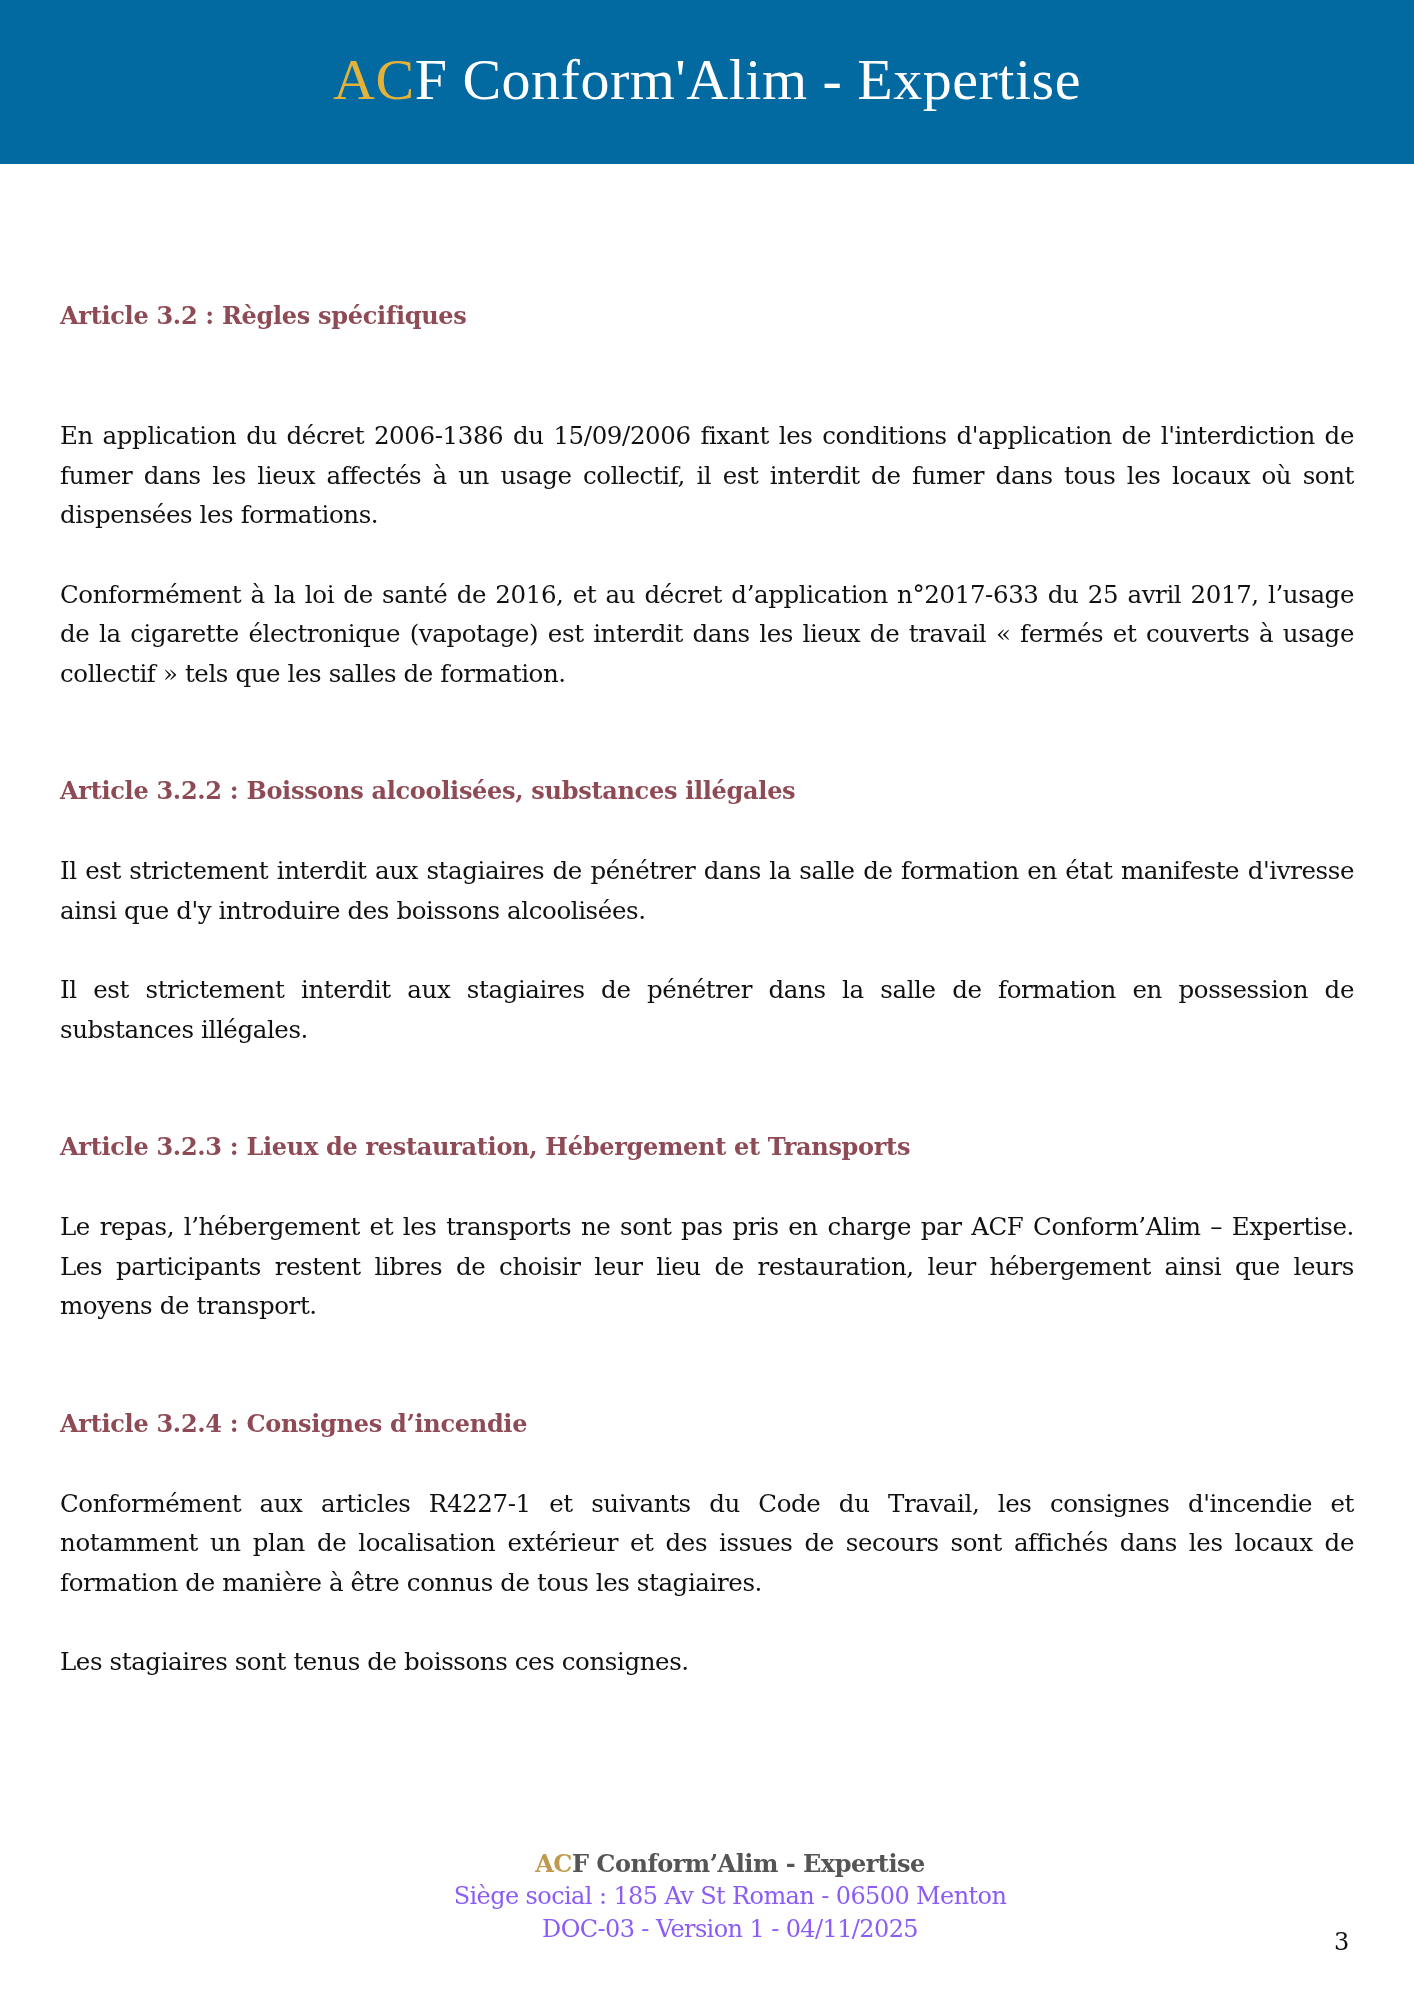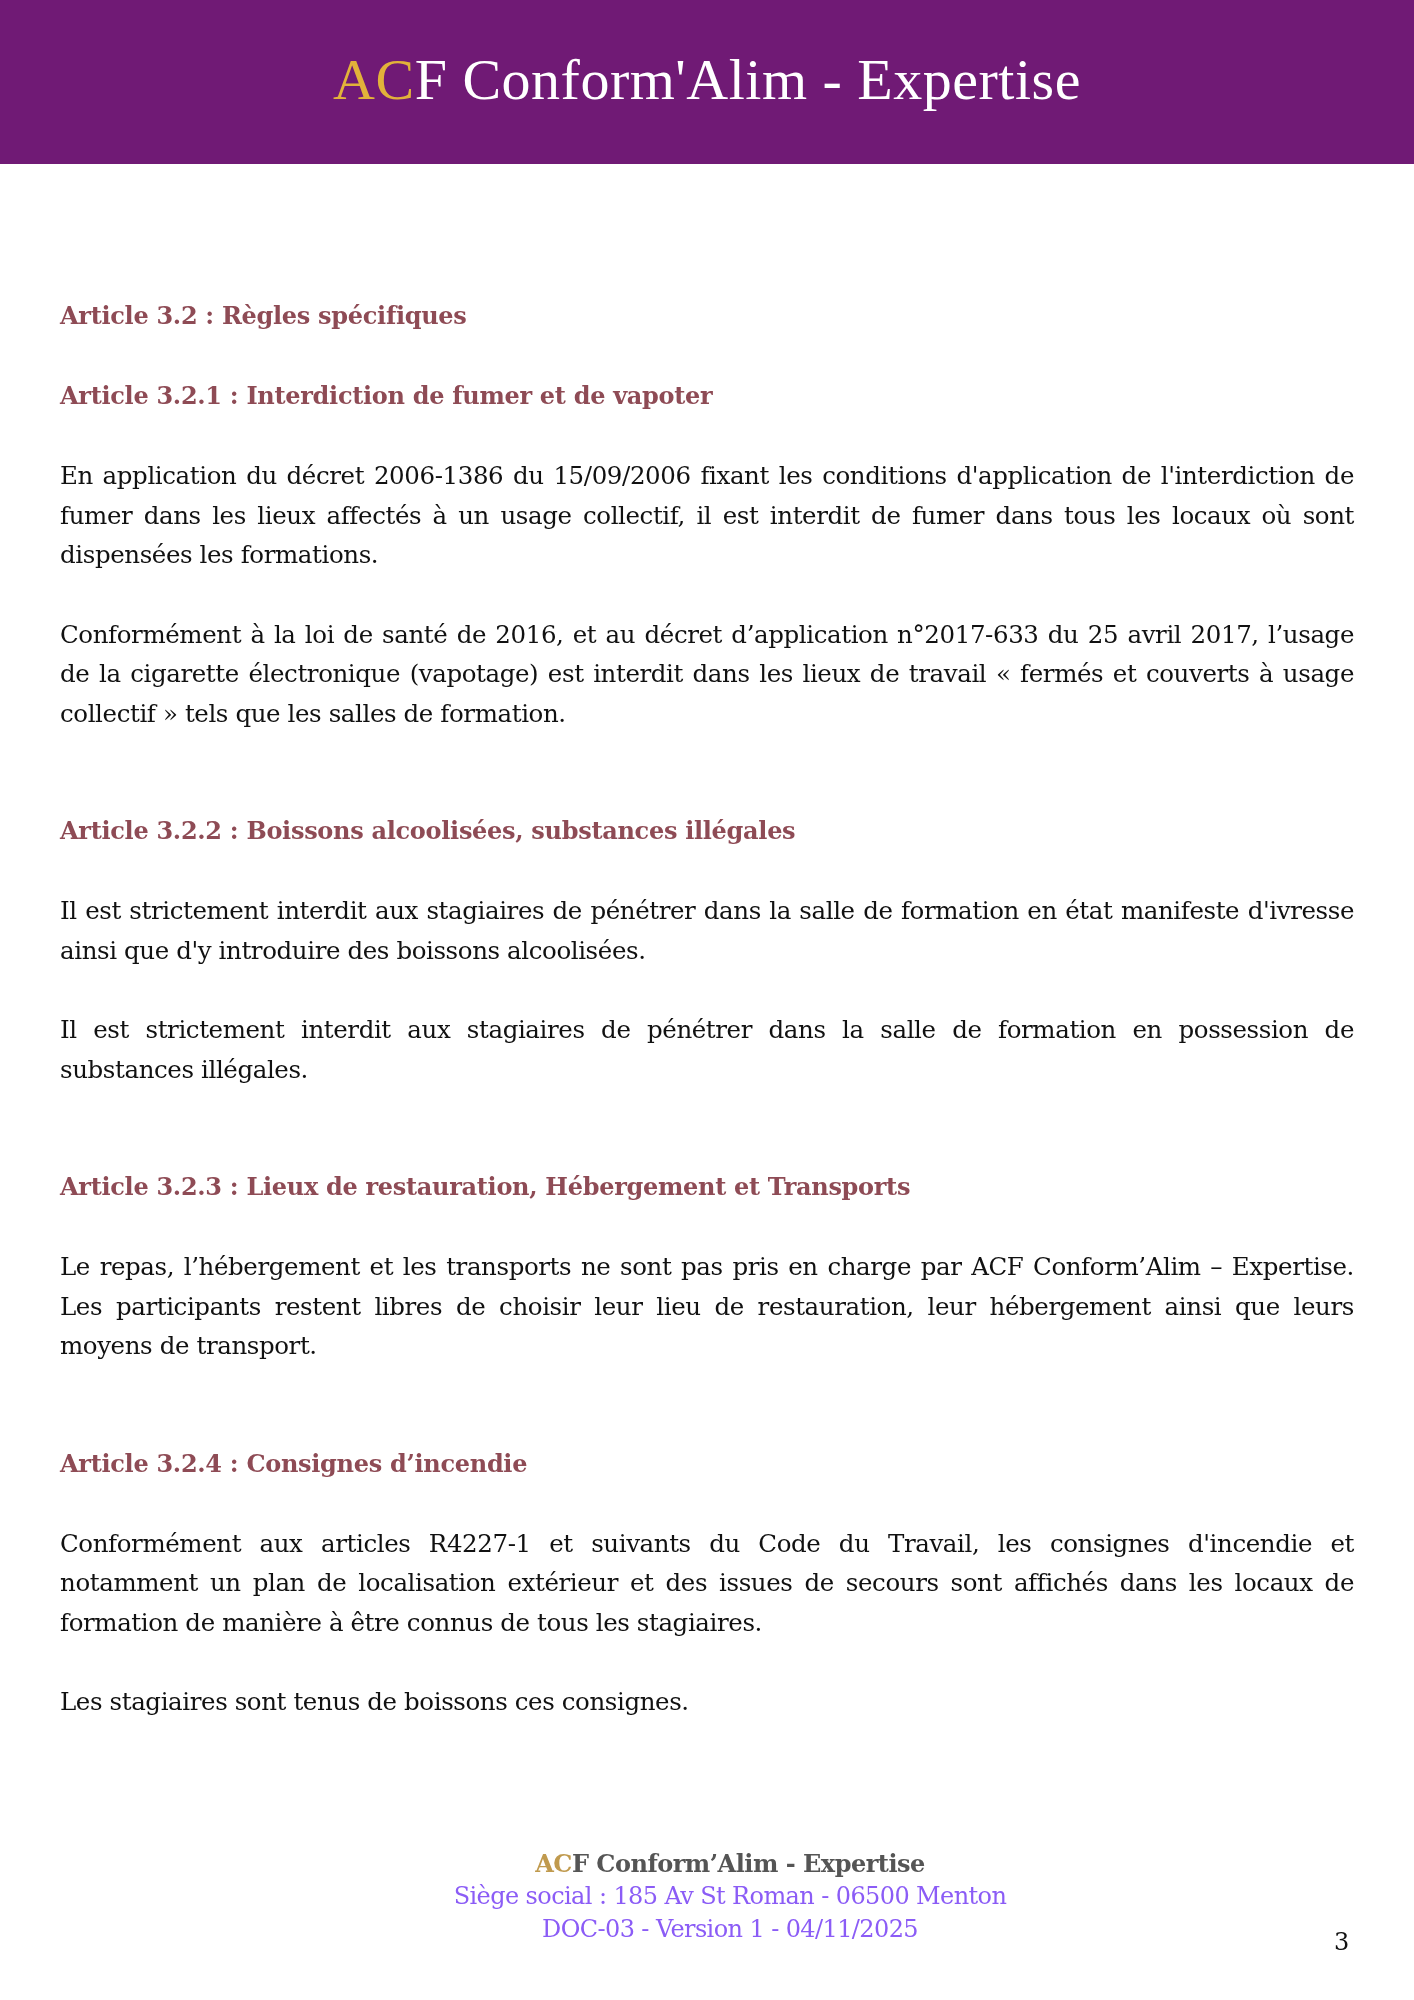--- a/index.html
+++ b/index.html
@@ -12,21 +12,21 @@
       height: 2000px;
       position: relative;
       overflow: hidden;
       font-family: "DejaVu Serif", "Liberation Serif", serif;
     }
     .header {
       position: absolute;
       left: 0; top: 0;
       width: 1414px;
       height: 164px;
-      background: #701a75;
+      background: #0369a1;
       display: flex;
       align-items: center;
       justify-content: center;
     }
     .header-title {
       font-family: "Liberation Serif", "DejaVu Serif", serif;
       font-size: 58px;
       color: #ffffff;
       letter-spacing: 0.5px;
       margin-top: -6px;
@@ -97,21 +97,20 @@
 <body>
 
 <div class="header">
   <div class="header-title"><span class="gold">AC</span><span>F Conform'Alim - Expertise</span></div>
 </div>
 
 <div class="content">
   <h2 class="heading">Article 3.2 : Règles spécifiques</h2>
   <div class="gap-s"></div>
 
-  <h3 class="heading">Article 3.2.1 : Interdiction de fumer et de vapoter</h3>
   <div class="gap-m"></div>
   <p class="para">En application du décret 2006-1386 du 15/09/2006 fixant les conditions d'application de l'interdiction de fumer dans les lieux affectés à un usage collectif, il est interdit de fumer dans tous les locaux où sont dispensées les formations.</p>
   <div class="gap-m"></div>
   <p class="para">Conformément à la loi de santé de 2016, et au décret d’application n°2017-633 du 25 avril 2017, l’usage de la cigarette électronique (vapotage) est interdit dans les lieux de travail « fermés et couverts à usage collectif » tels que les salles de formation.</p>
   <div class="gap-l"></div>
 
   <h3 class="heading">Article 3.2.2 : Boissons alcoolisées, substances illégales</h3>
   <div class="gap-m"></div>
   <p class="para">Il est strictement interdit aux stagiaires de pénétrer dans la salle de formation en état manifeste d'ivresse ainsi que d'y introduire des boissons alcoolisées.</p>
   <div class="gap-m"></div>

